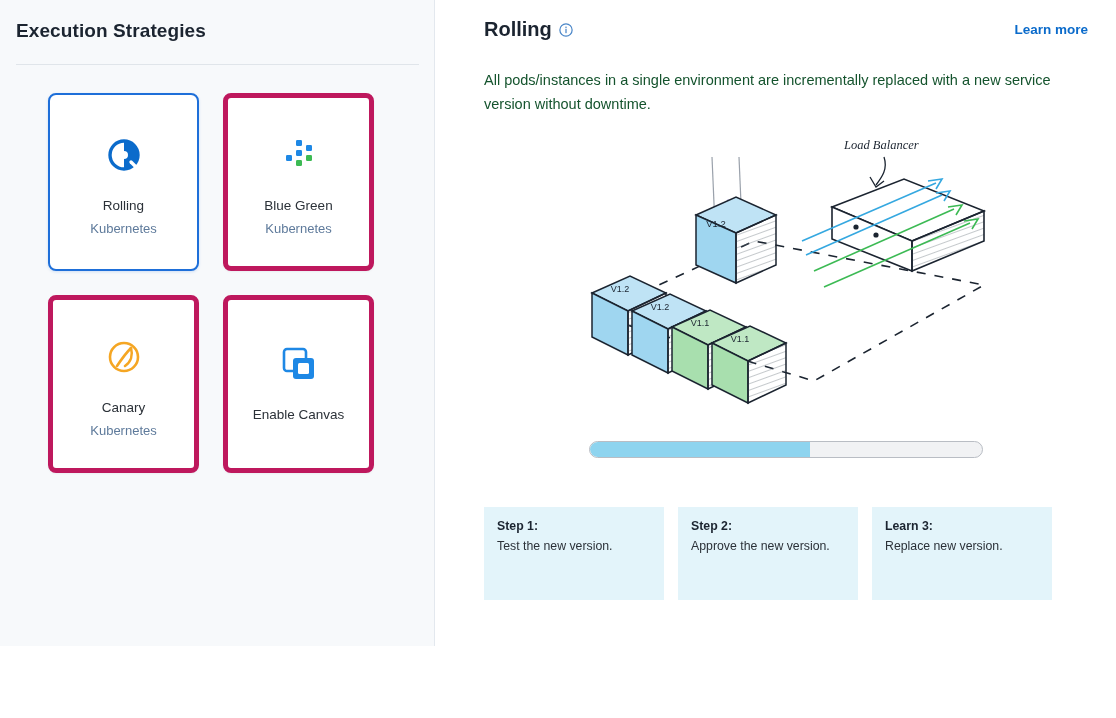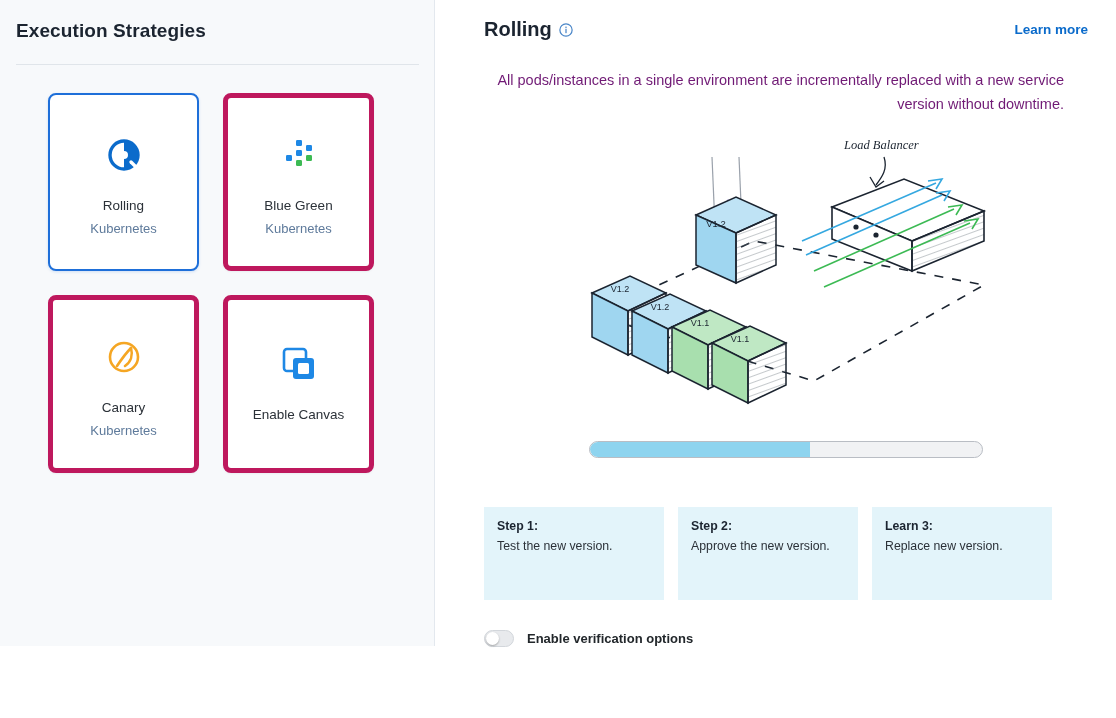--- a/index.html
+++ b/index.html
@@ -102,23 +102,22 @@
     font-size: 13.5px;
     font-weight: bold;
     color: #0b6bcb;
     text-decoration: none;
     cursor: pointer;
   }
   .rp-desc {
     margin-top: 28px;
     font-size: 14.5px;
     line-height: 1.65;
-    color: #701a75;
+    color: #14532d;
     max-width: 580px;
-    text-align: right;
   }
   .diagram-wrap {
     margin-top: 18px;
     height: 302px;
     position: relative;
   }
   .progress-row {
     margin-top: 4px;
     display: flex;
     justify-content: center;
@@ -356,21 +355,15 @@
       <div class="step-card">
         <div class="step-title">Step 2:</div>
         <div class="step-text">Approve the new version.</div>
       </div>
       <div class="step-card">
         <div class="step-title">Learn 3:</div>
         <div class="step-text">Replace new version.</div>
       </div>
     </div>
 
-    <div class="toggle-row">
-      <div class="toggle">
-        <div class="knob"></div>
-      </div>
-      <div class="toggle-label">Enable verification options</div>
-    </div>
 
   </div>
 </div>
 
 </body></html>

